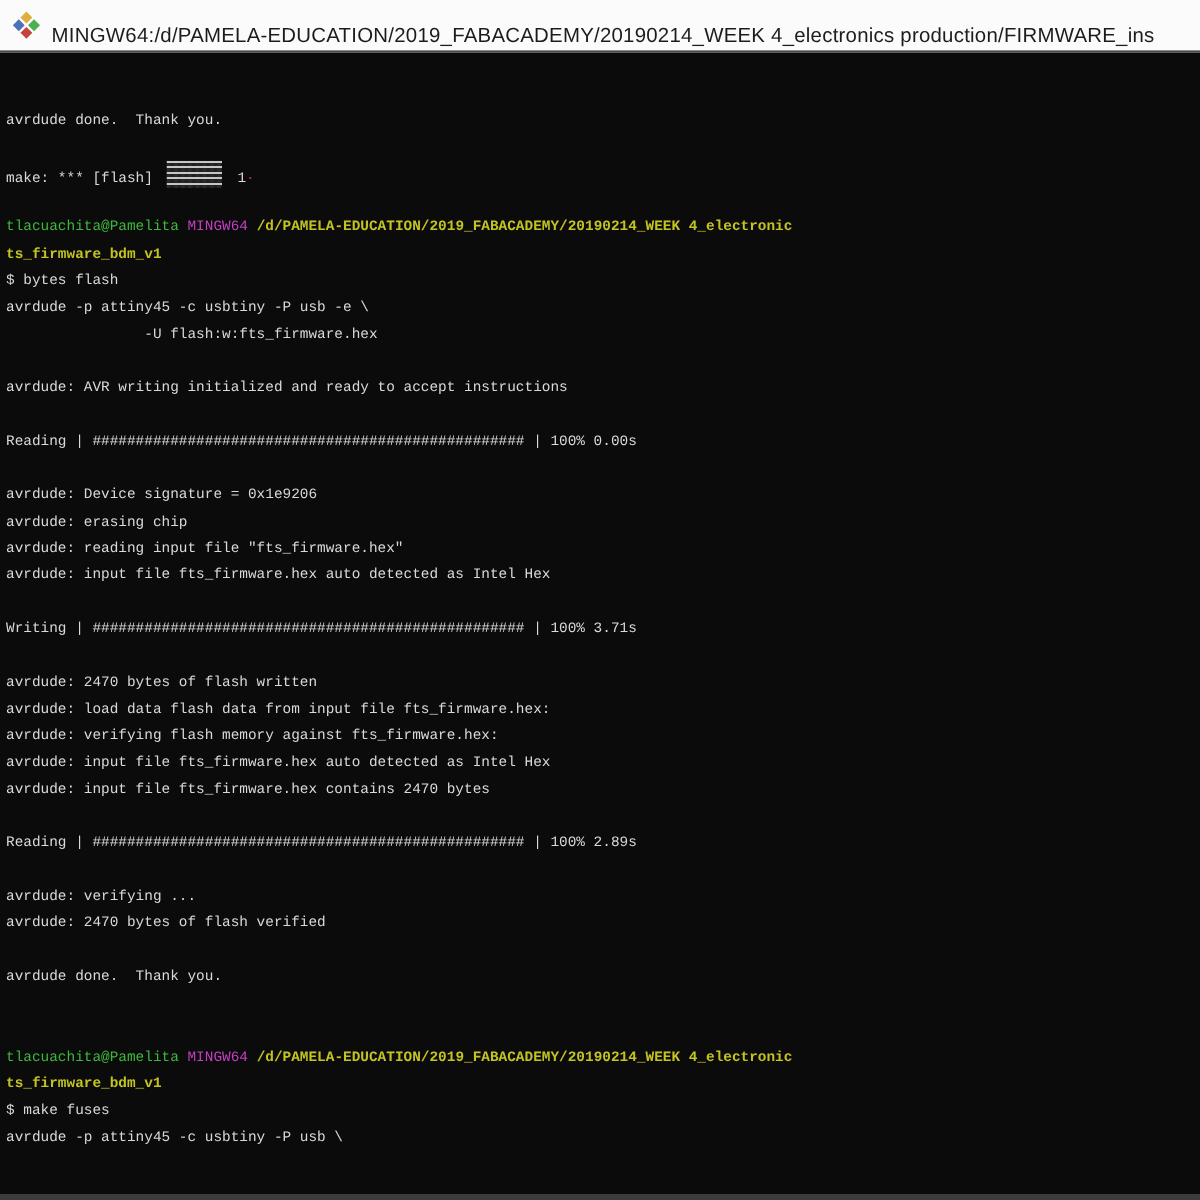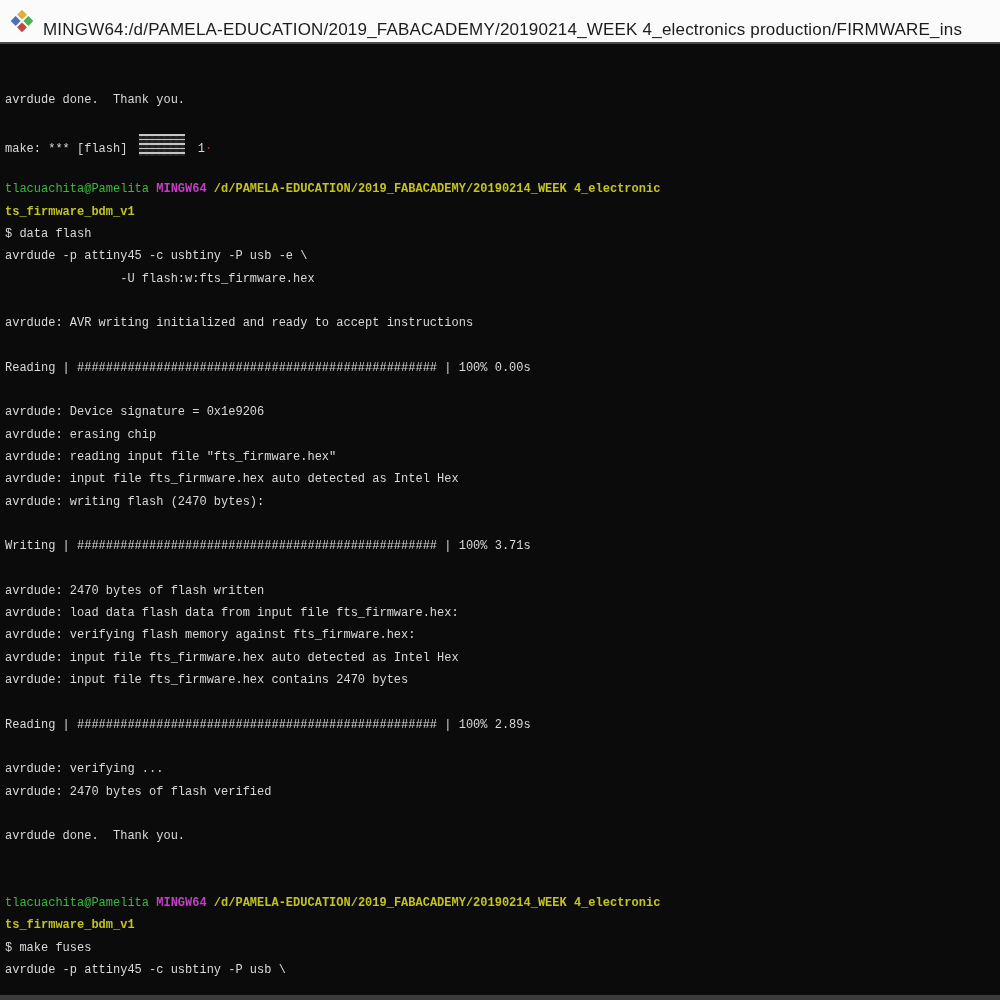--- a/index.html
+++ b/index.html
@@ -28,21 +28,21 @@
     background:var(--background,#0b0b0b);
     padding:21px 0 0 5px;box-sizing:border-box;
     overflow:hidden;
     font-size:12px;
   }
   .line{
     height:22.3px;line-height:22.3px;white-space:pre;overflow:hidden;
     color:var(--foreground,#d9d9d9);
   }
   .fg-green{color:var(--green,#3db83d);font-weight:normal;}
-  .fg-magenta{color:var(--magenta,#c43fc4);font-weight:bold;}
+  .fg-magenta{color:var(--magenta,#c43fc4);font-weight:normal;}
   .fg-yellow{color:var(--yellow,#c3c322);font-weight:bold;}
   .fg-red{color:var(--red,#b23b35);}
   .garble{
     display:inline-block;width:46px;height:25px;
     margin:0 6px 0 4px;vertical-align:-7px;
     background:
       repeating-linear-gradient(180deg, #c6c6c6 0 1.5px, rgba(30,30,30,.92) 1.5px 4.6px),
       repeating-linear-gradient(90deg, #9a9a9a 0 3px, #3a3a3a 3px 6px);
   }
   .bottom-edge{
@@ -65,33 +65,32 @@
 </div>
 
 <div class="terminal">
     <div class="line"><span></span></div>
     <div class="line"><span>avrdude done.  Thank you.</span></div>
     <div class="line"><span></span></div>
     <div class="line"><span>make: *** [flash] </span><span class="garble"></span><span> 1</span><span class="fg-red">·</span></div>
     <div class="line"><span></span></div>
     <div class="line"><span class="fg-green">tlacuachita@Pamelita</span><span> </span><span class="fg-magenta">MINGW64</span><span> </span><span class="fg-yellow">/d/PAMELA-EDUCATION/2019_FABACADEMY/20190214_WEEK 4_electronic</span></div>
     <div class="line"><span class="fg-yellow">ts_firmware_bdm_v1</span></div>
-    <div class="line"><span>$ data flash</span></div>
+    <div class="line"><span>$ bytes flash</span></div>
     <div class="line"><span>avrdude -p attiny45 -c usbtiny -P usb -e \</span></div>
     <div class="line"><span>                -U flash:w:fts_firmware.hex</span></div>
     <div class="line"><span></span></div>
     <div class="line"><span>avrdude: AVR writing initialized and ready to accept instructions</span></div>
     <div class="line"><span></span></div>
     <div class="line"><span>Reading | ################################################## | 100% 0.00s</span></div>
     <div class="line"><span></span></div>
     <div class="line"><span>avrdude: Device signature = 0x1e9206</span></div>
     <div class="line"><span>avrdude: erasing chip</span></div>
     <div class="line"><span>avrdude: reading input file "fts_firmware.hex"</span></div>
     <div class="line"><span>avrdude: input file fts_firmware.hex auto detected as Intel Hex</span></div>
-    <div class="line"><span>avrdude: writing flash (2470 bytes):</span></div>
     <div class="line"><span></span></div>
     <div class="line"><span>Writing | ################################################## | 100% 3.71s</span></div>
     <div class="line"><span></span></div>
     <div class="line"><span>avrdude: 2470 bytes of flash written</span></div>
     <div class="line"><span>avrdude: load data flash data from input file fts_firmware.hex:</span></div>
     <div class="line"><span>avrdude: verifying flash memory against fts_firmware.hex:</span></div>
     <div class="line"><span>avrdude: input file fts_firmware.hex auto detected as Intel Hex</span></div>
     <div class="line"><span>avrdude: input file fts_firmware.hex contains 2470 bytes</span></div>
     <div class="line"><span></span></div>
     <div class="line"><span>Reading | ################################################## | 100% 2.89s</span></div>

